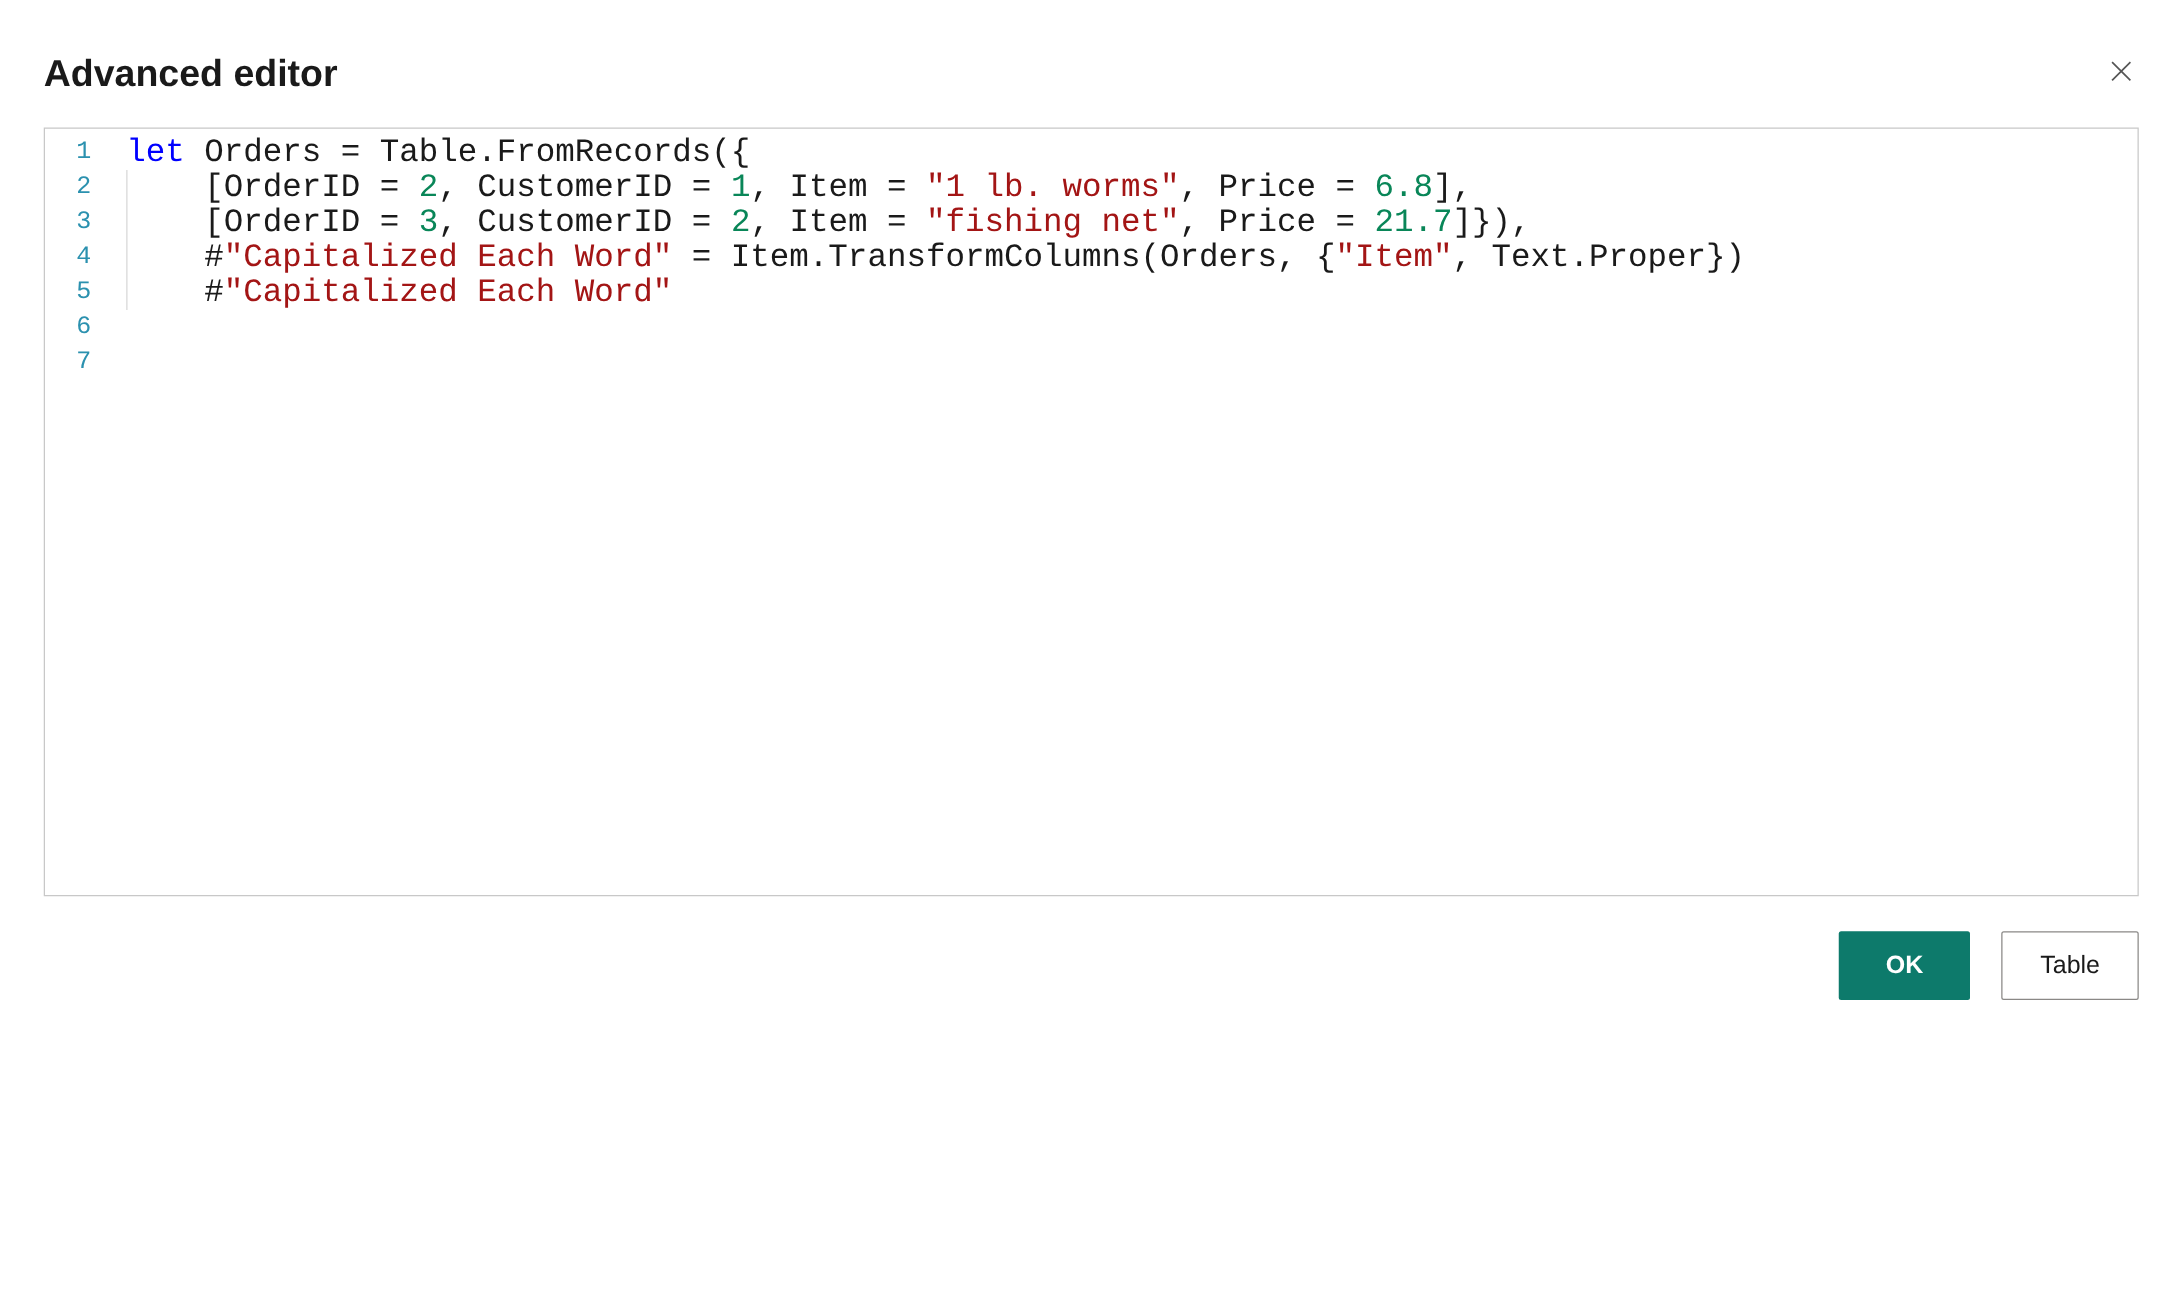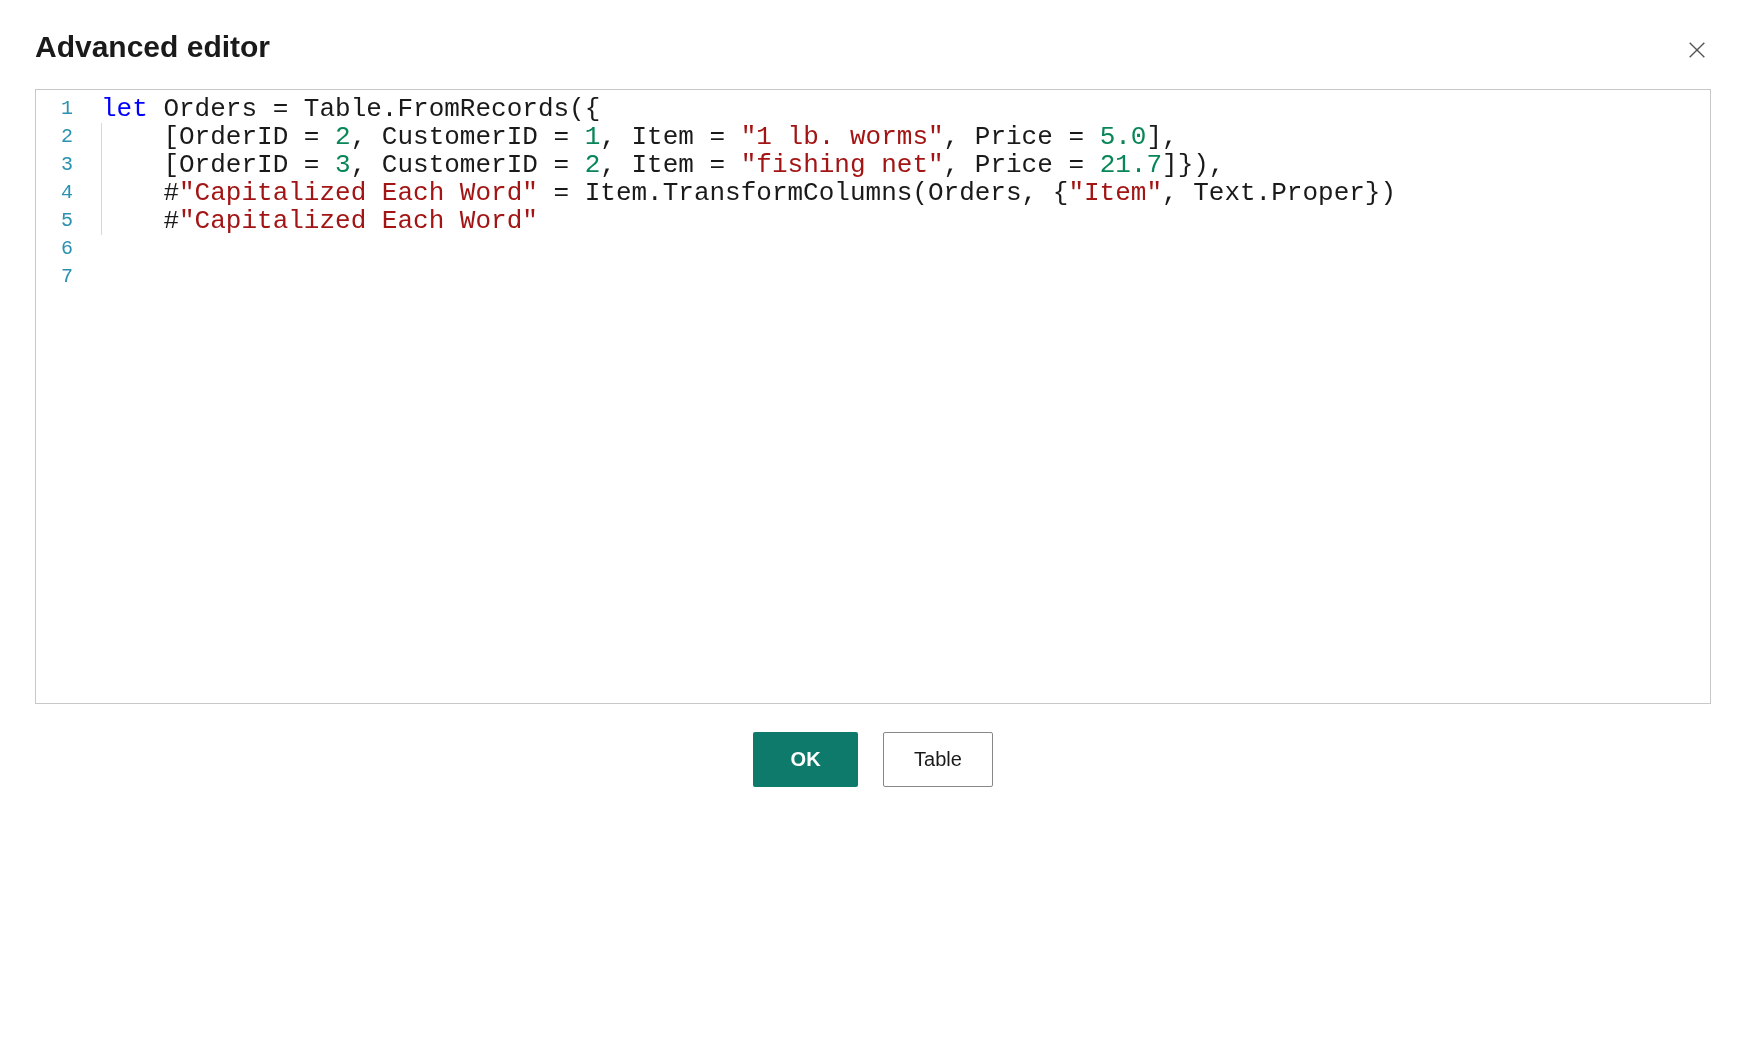--- a/index.html
+++ b/index.html
@@ -4,22 +4,23 @@
   <style>
     * { margin: 0; padding: 0; box-sizing: border-box; }
     body {
       font-family: 'Segoe UI', Tahoma, Geneva, sans-serif;
       background: #ffffff;
       padding: 30px 35px;
     }
     .header {
       display: flex;
       justify-content: space-between;
-      align-items: flex-end;
+      align-items: flex-start;
       margin-bottom: 25px;
+      margin-top: 13px;
     }
     .title {
       font-size: 30px;
       font-weight: 600;
       color: #1a1a1a;
     }
     .close-btn {
       width: 28px;
       height: 28px;
       cursor: pointer;
@@ -72,21 +73,21 @@
       left: 10px;
       top: 0;
       bottom: 0;
       border-left: 1px solid #d8d8d8;
     }
     .kw { color: #0000ff; }
     .str { color: #a31515; }
     .num { color: #098658; }
     .footer {
       display: flex;
-      justify-content: center;
+      justify-content: flex-end;
       gap: 25px;
       margin-top: 28px;
     }
     .btn {
       min-width: 105px;
       height: 55px;
       font-size: 20px;
       border-radius: 2px;
       cursor: pointer;
       font-family: inherit;
@@ -122,21 +123,21 @@
       <div class="ln">1</div>
       <div class="ln">2</div>
       <div class="ln">3</div>
       <div class="ln">4</div>
       <div class="ln">5</div>
       <div class="ln">6</div>
       <div class="ln">7</div>
     </div>
   <div class="code-area">
       <div class="code-line"><span class="kw">let</span><span> Orders = Table.FromRecords({</span></div>
-      <div class="code-line indent-guide"><span>    [OrderID = </span><span class="num">2</span><span>, CustomerID = </span><span class="num">1</span><span>, Item = </span><span class="str">"1 lb. worms"</span><span>, Price = </span><span class="num">5.0</span><span>],</span></div>
+      <div class="code-line indent-guide"><span>    [OrderID = </span><span class="num">2</span><span>, CustomerID = </span><span class="num">1</span><span>, Item = </span><span class="str">"1 lb. worms"</span><span>, Price = </span><span class="num">6.8</span><span>],</span></div>
       <div class="code-line indent-guide"><span>    [OrderID = </span><span class="num">3</span><span>, CustomerID = </span><span class="num">2</span><span>, Item = </span><span class="str">"fishing net"</span><span>, Price = </span><span class="num">21.7</span><span>]}),</span></div>
       <div class="code-line indent-guide"><span>    #</span><span class="str">"Capitalized Each Word"</span><span> = Item.TransformColumns(Orders, {</span><span class="str">"Item"</span><span>, Text.Proper})</span></div>
       <div class="code-line indent-guide"><span>    #</span><span class="str">"Capitalized Each Word"</span></div>
     </div>
 </div>
 
 <div class="footer">
   <button class="btn btn-primary">OK</button>
   <button class="btn btn-secondary">Table</button>
 </div>

